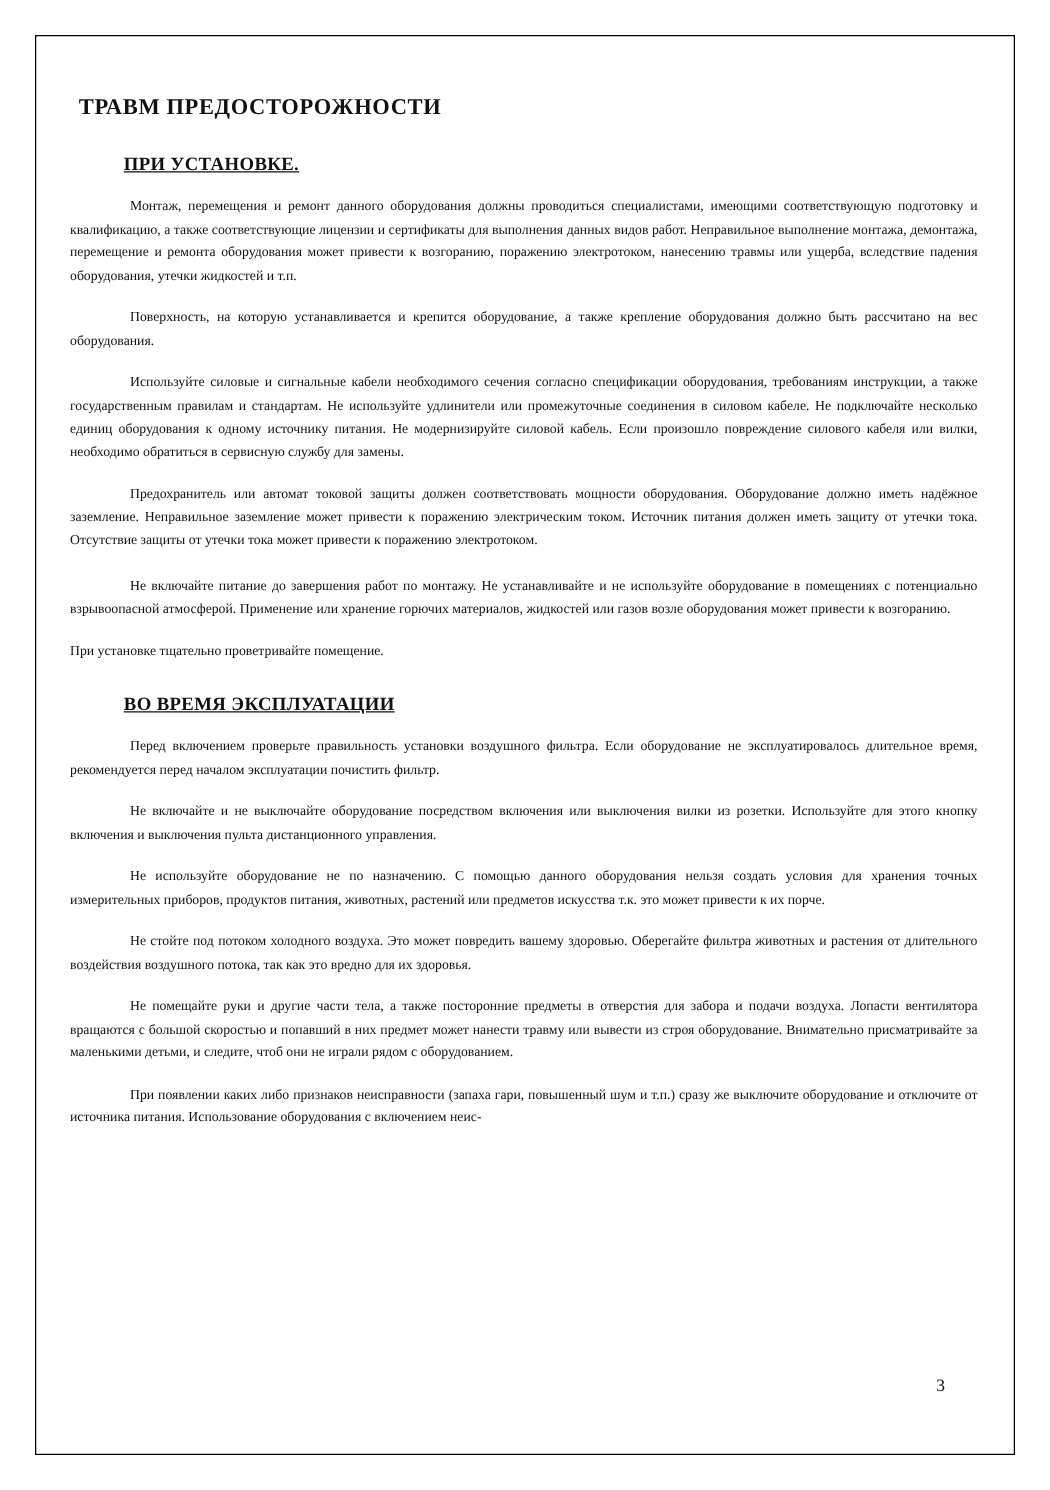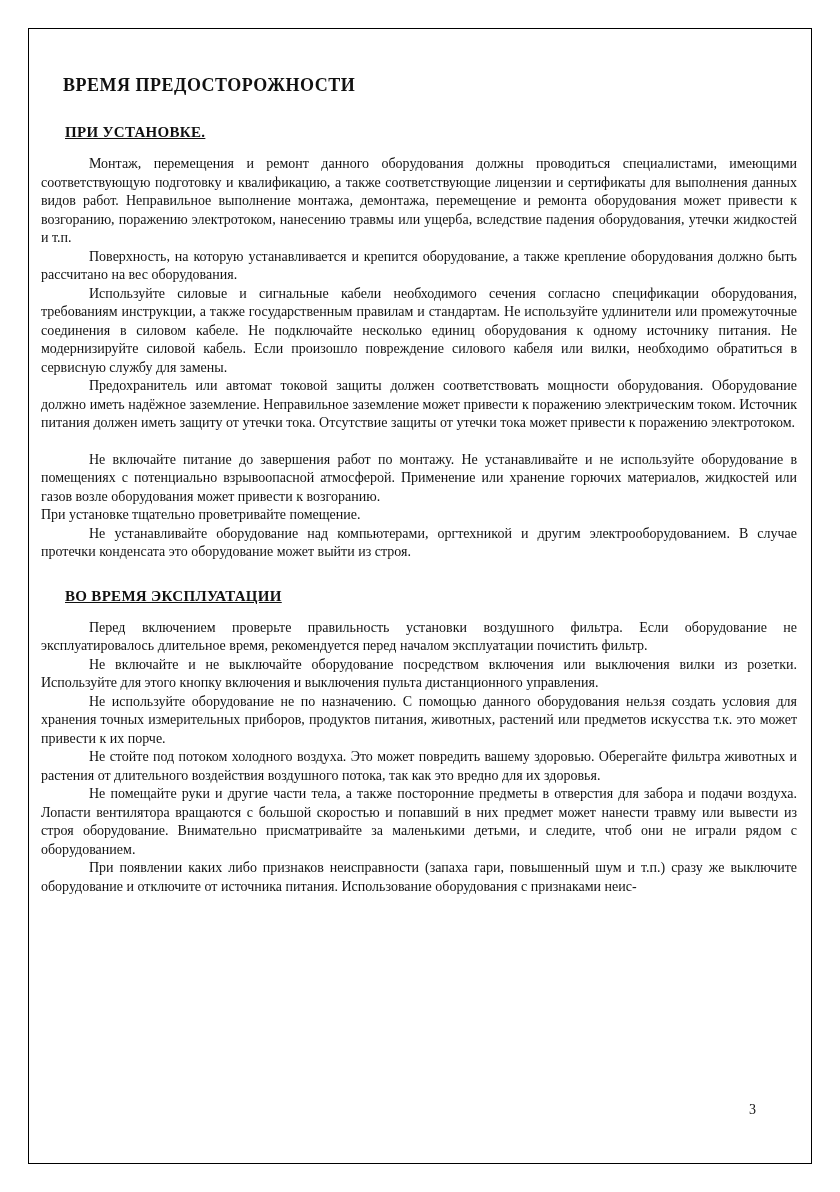--- a/index.html
+++ b/index.html
@@ -28,62 +28,61 @@
   .intro {
     font-size: 14px;
     line-height: 19px;
     text-align: justify;
     margin: 0 0 16px 0;
   }
   .section-heading {
     font-size: 15px;
     font-weight: bold;
     text-decoration: underline;
-    margin: 26px 0 14px 24px;
+    margin: 26px 0 14px 58px;
     letter-spacing: 0.3px;
   }
   .para {
-    font-size: 14px;
+    font-size: 11px;
     line-height: 18.5px;
     text-align: justify;
-    margin: 0;
+    margin: 15px;
   }
   .indent { text-indent: 48px; }
   .gap-before { margin-top: 18px; }
   .page-number {
     position: absolute;
     right: 84px;
     bottom: 74px;
     font-size: 14px;
   }
 </style>
 </head>
 <body>
 
 <div class="page">
   <div class="frame">
 
-    <h1 class="title">ВРЕМЯ ПРЕДОСТОРОЖНОСТИ</h1>
+    <h1 class="title">ТРАВМ ПРЕДОСТОРОЖНОСТИ</h1>
 
 
     <h2 class="section-heading">ПРИ УСТАНОВКЕ.</h2>
 
     <p class="para indent">Монтаж, перемещения и ремонт данного оборудования должны проводиться специалистами, имеющими соответствующую подготовку и квалификацию, а также соответствующие лицензии и сертификаты  для выполнения данных видов работ. Неправильное выполнение монтажа, демонтажа, перемещение и ремонта оборудования может привести к возгоранию, поражению электротоком, нанесению травмы или ущерба, вследствие падения оборудования, утечки жидкостей и т.п.</p>
     <p class="para indent">Поверхность, на которую устанавливается и крепится оборудование, а также крепление оборудования должно быть рассчитано на вес оборудования.</p>
     <p class="para indent">Используйте силовые и сигнальные кабели необходимого сечения согласно спецификации оборудования, требованиям инструкции, а также государственным правилам и стандартам. Не используйте удлинители или промежуточные соединения в силовом  кабеле. Не подключайте несколько единиц оборудования к одному источнику питания. Не модернизируйте силовой кабель. Если произошло повреждение  силового кабеля или вилки, необходимо обратиться в сервисную службу для замены.</p>
     <p class="para indent">Предохранитель или автомат токовой защиты должен соответствовать мощности оборудования. Оборудование должно иметь надёжное заземление. Неправильное заземление может привести к поражению электрическим током. Источник питания должен иметь защиту от утечки тока. Отсутствие защиты от утечки тока может привести к поражению электротоком.</p>
     <p class="para indent gap-before">Не включайте питание до завершения работ по монтажу. Не устанавливайте и не используйте оборудование в помещениях с потенциально взрывоопасной атмосферой. Применение или хранение горючих материалов, жидкостей или газов возле оборудования может привести к возгоранию.</p>
     <p class="para">При установке тщательно проветривайте помещение.</p>
-    <p class="para indent">Не устанавливайте оборудование над компьютерами, оргтехникой и другим электрооборудованием. В случае протечки конденсата это оборудование может выйти из строя.</p>
 
     <h2 class="section-heading">ВО ВРЕМЯ ЭКСПЛУАТАЦИИ</h2>
 
     <p class="para indent">Перед включением проверьте правильность установки воздушного фильтра. Если оборудование не эксплуатировалось длительное время, рекомендуется перед началом эксплуатации почистить фильтр.</p>
     <p class="para indent">Не включайте и не выключайте оборудование посредством включения или выключения вилки из розетки. Используйте для этого кнопку включения и выключения пульта дистанционного управления.</p>
     <p class="para indent">Не используйте оборудование не по назначению. С помощью данного оборудования нельзя создать условия для хранения точных измерительных приборов, продуктов питания, животных, растений или предметов искусства т.к. это может привести к их порче.</p>
     <p class="para indent">Не стойте под потоком холодного воздуха. Это может повредить вашему здоровью. Оберегайте фильтра животных и растения от длительного воздействия воздушного потока, так как это вредно для их здоровья.</p>
     <p class="para indent">Не помещайте руки и другие части тела, а также посторонние предметы в отверстия для забора и  подачи воздуха.  Лопасти вентилятора вращаются с большой скоростью и попавший в них предмет может нанести травму или вывести из строя оборудование. Внимательно присматривайте за маленькими детьми, и следите, чтоб они не играли рядом с оборудованием.</p>
-    <p class="para indent">При появлении каких либо признаков неисправности (запаха гари, повышенный шум и т.п.) сразу же выключите оборудование и отключите от источника питания. Использование оборудования с признаками неис-</p>
+    <p class="para indent">При появлении каких либо признаков неисправности (запаха гари, повышенный шум и т.п.) сразу же выключите оборудование и отключите от источника питания. Использование оборудования с включением неис-</p>
 
   </div>
 
   <div class="page-number">3</div>
 </div>
 
 </body></html>

